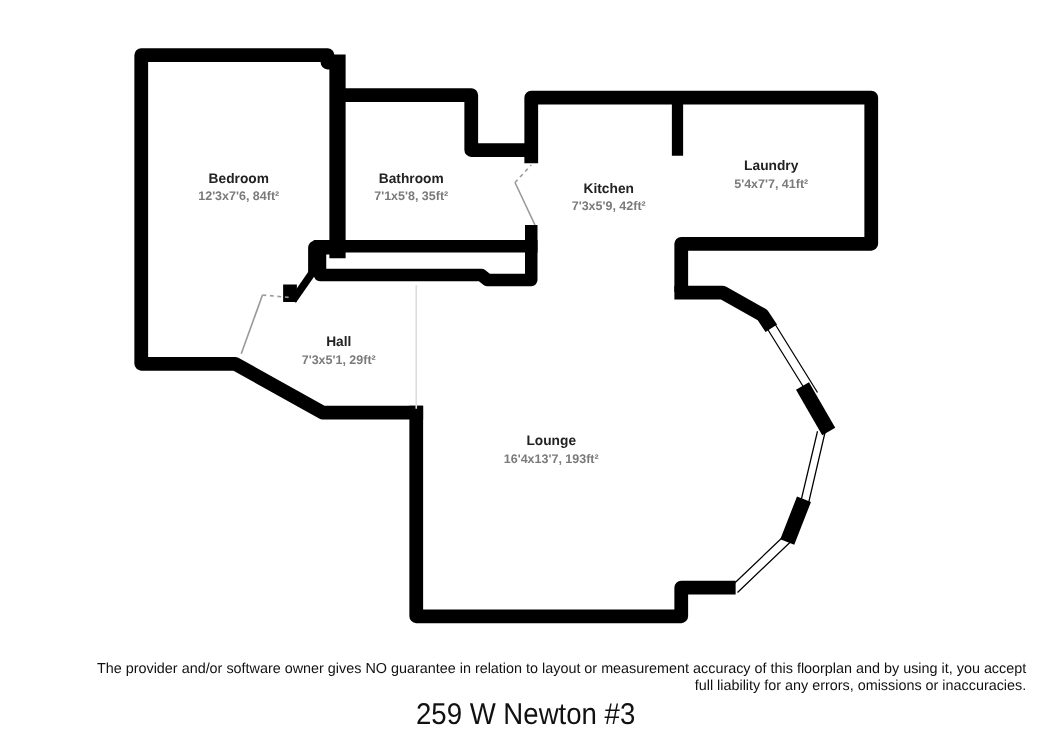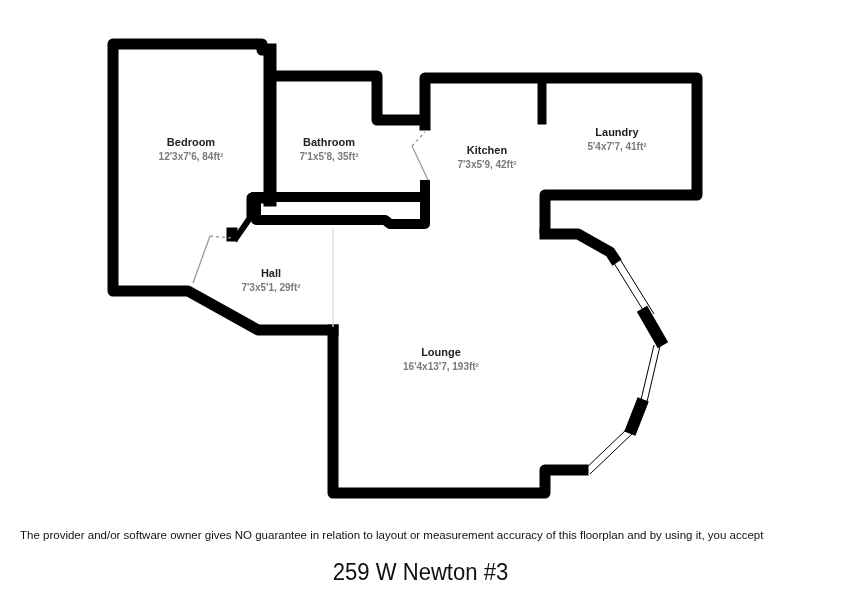--- a/index.html
+++ b/index.html
@@ -1,20 +1,20 @@
 <!DOCTYPE html>
 <html><head>
 <meta charset="utf-8">
 <style>
   html, body { margin:0; padding:0; background:#ffffff; }
   body { width:841px; height:595px; position:relative; overflow:hidden; font-family:"Liberation Sans", sans-serif; }
   #plan { position:absolute; left:0; top:0; width:841px; height:520px; }
   .room-name { font-family:"Liberation Sans", sans-serif; font-weight:bold; font-size:11px; fill:#222; text-anchor:middle; }
   .room-dims { font-family:"Liberation Sans", sans-serif; font-weight:bold; font-size:10px; fill:#7a7a7a; text-anchor:middle; }
-  .disclaimer { position:absolute; left:20px; width:801px; top:528px; text-align:left; font-size:11.5px; line-height:14px; color:#111; font-family:"Liberation Sans", sans-serif; }
+  .disclaimer { position:absolute; left:20px; width:801px; top:528px; text-align:right; font-size:11.5px; line-height:14px; color:#111; font-family:"Liberation Sans", sans-serif; }
   .address { position:absolute; left:0; width:841px; top:558px; text-align:center; font-size:24px; color:#111; font-family:"Liberation Sans", sans-serif; transform:scaleX(0.92); }
 </style>
 </head>
 <body>
 
 <svg id="plan" viewBox="0 0 841 520" xmlns="http://www.w3.org/2000/svg">
   <g fill="none" stroke="#000" stroke-linejoin="round" stroke-linecap="square">
 
     <path stroke-width="11" d="M232,236 L232,233 M252,212 L252,198 L270,198 L270,50 L262,50 L262,44 L113,44 L113,291 L188,291 L258,330 L333,330"></path>
 
@@ -72,14 +72,15 @@
     <text class="room-dims" x="271" y="291">7'3x5'1, 29ft²</text>
   </g>
   <g>
     <text class="room-name" x="441" y="356">Lounge</text>
     <text class="room-dims" x="441" y="370">16'4x13'7, 193ft²</text>
   </g>
 </svg>
 
 <div class="disclaimer">
   <div>The provider and/or software owner gives NO guarantee in relation to layout or measurement accuracy of this floorplan and by using it, you accept</div>
+  <div>full liability for any errors, omissions or inaccuracies.</div>
 </div>
 <div class="address">259 W Newton #3</div>
 
 </body></html>

